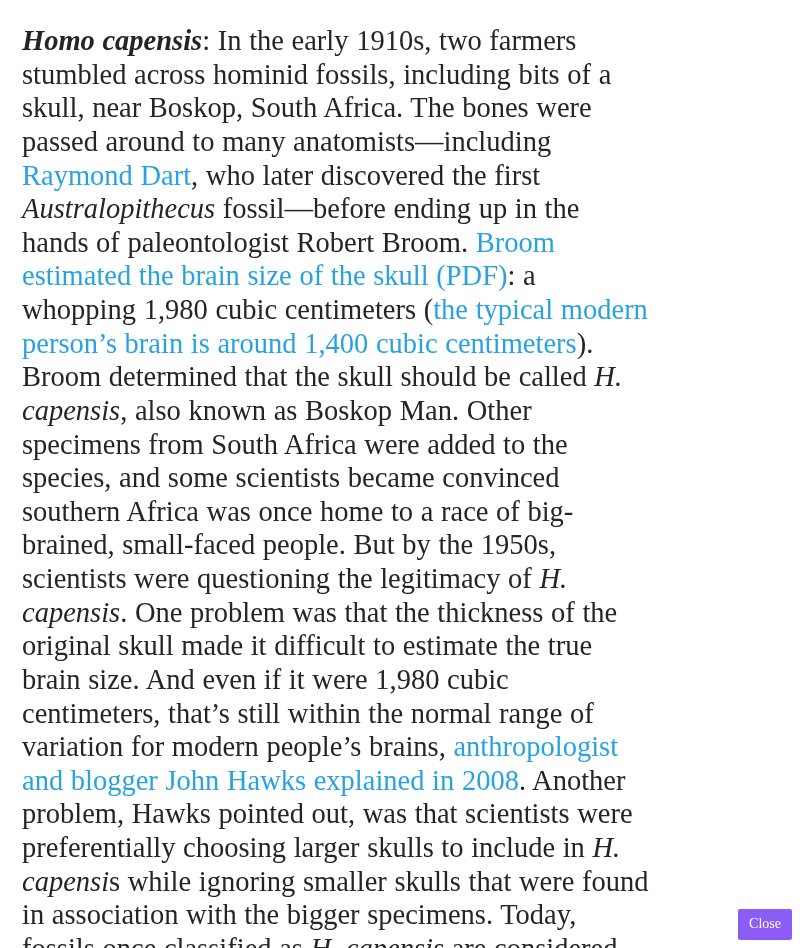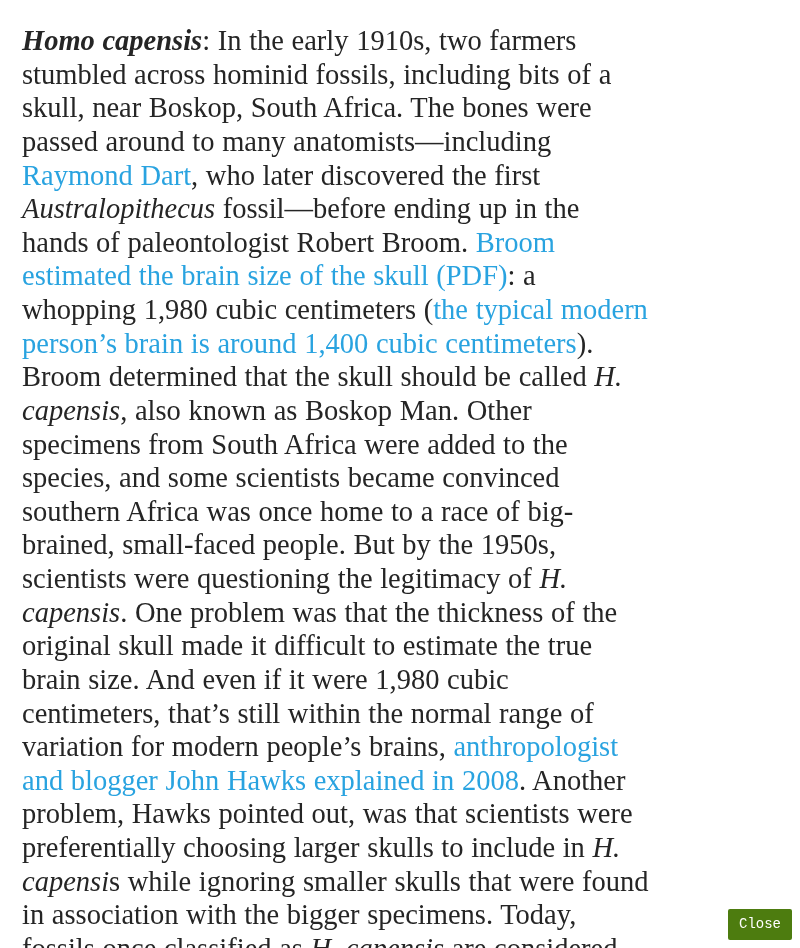--- a/index.html
+++ b/index.html
@@ -36,23 +36,23 @@
   }
   .link {
     color: #29a3e0;
     text-decoration: none;
     cursor: pointer;
   }
   #close-button {
     position: absolute;
     right: 8px;
     bottom: 8px;
-    background: #4d7c0f;
+    background: #8b5cf6;
     color: #ffffff;
-    font-family: Liberation Mono, monospace;
+    font-family: Liberation Serif, serif;
     font-size: 14px;
     line-height: 1;
     padding: 8px 11px 9px 11px;
     border: none;
     border-radius: 2px;
     cursor: pointer;
   }
 </style>
 </head>
 <body>

